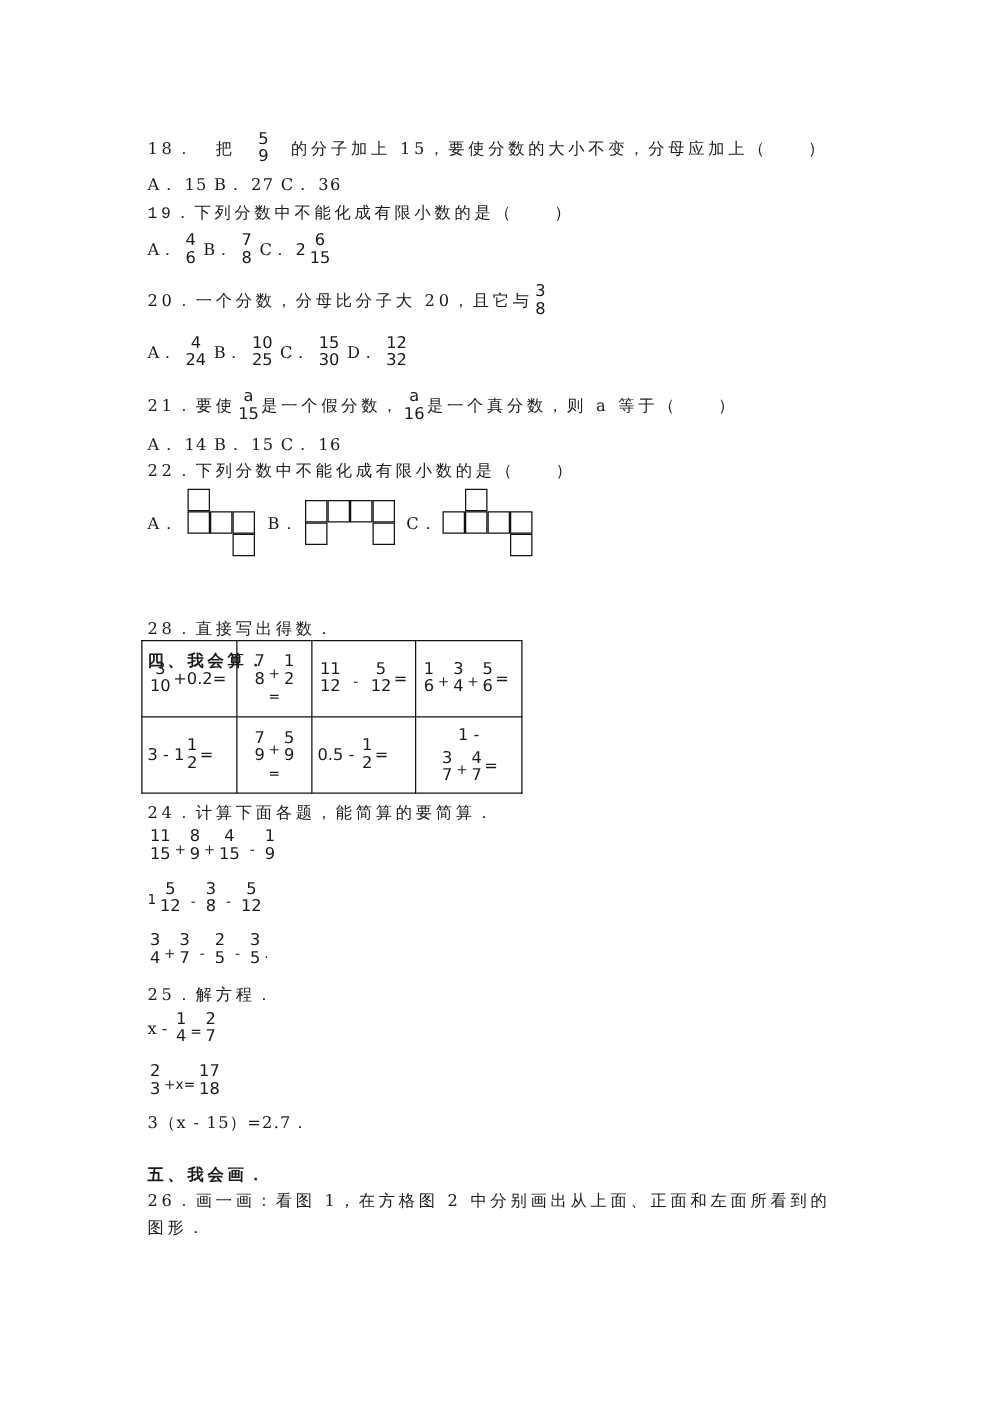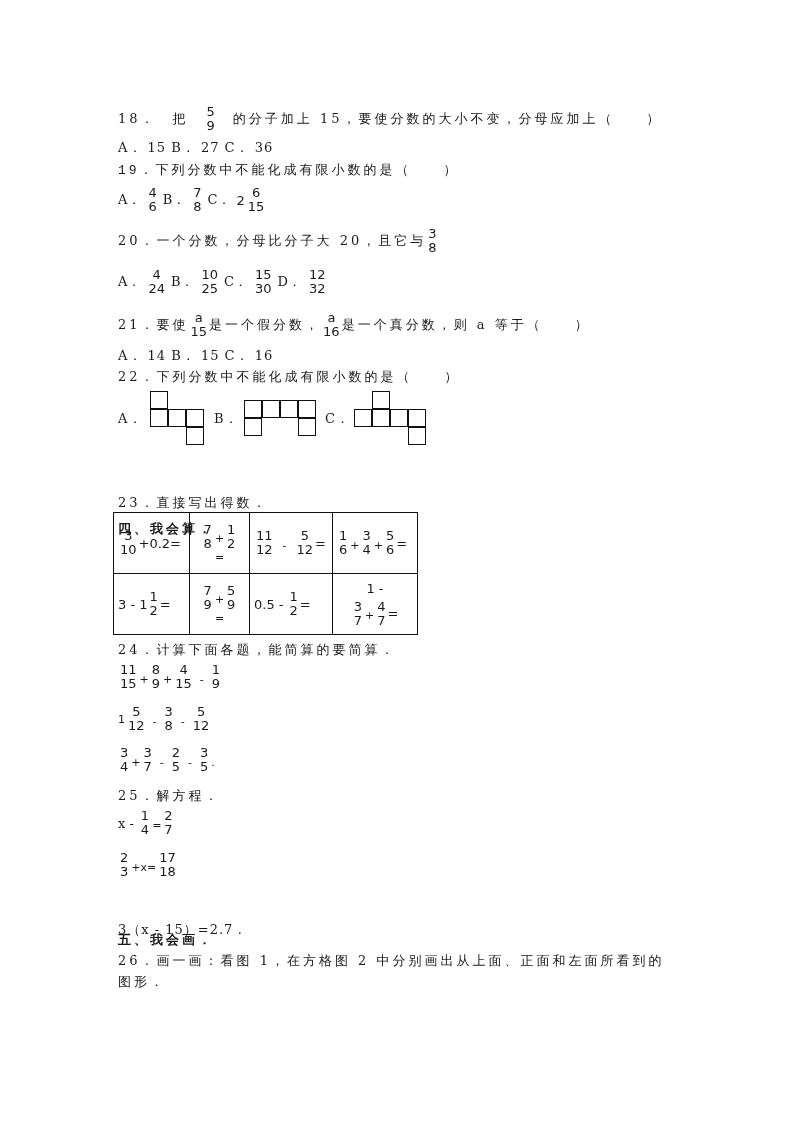--- a/index.html
+++ b/index.html
@@ -159,21 +159,21 @@
   <div class="sq" style="left:372px; top:391px;"></div>
   <div class="sq" style="left:354px; top:409px;"></div>
   <div class="sq" style="left:372px; top:409px;"></div>
   <div class="sq" style="left:390px; top:409px;"></div>
   <div class="sq" style="left:408px; top:409px;"></div>
   <div class="sq" style="left:408px; top:427px;"></div>
 </div>
 
 <div class="line heading" style="top:473px;margin-top:47px;">四、我会算．</div>
 <div class="line" style="top:494px;">
-  <span>23．</span>
+  <span>28．</span>
   <span>直接写出得数．</span>
 </div>
 
 <table class="calc">
   <tbody>
       <tr>
     <td style="width:67px;">
       <div class="cell">
         <span class="frac">
               <span>3</span>
@@ -375,20 +375,20 @@
   <span class="frac">
       <span>2</span>
       <span>3</span>
     </span>
   <span class="op">+x=</span>
   <span class="frac">
       <span>17</span>
       <span>18</span>
     </span>
 </div>
-<div class="line plain" style="top:889px;margin-top:32px;">3（x - 15）=2.7．</div>
+<div class="line plain" style="top:889px;">3（x - 15）=2.7．</div>
 
 <div class="line heading" style="top:931px;">五、我会画．</div>
 <div class="line" style="top:952px;">
   <span>26．</span>
   <span>画一画：看图 1，在方格图 2 中分别画出从上面、正面和左面所看到的</span>
 </div>
 <div class="line" style="top:973px;">图形．</div>
 
 </body></html>

